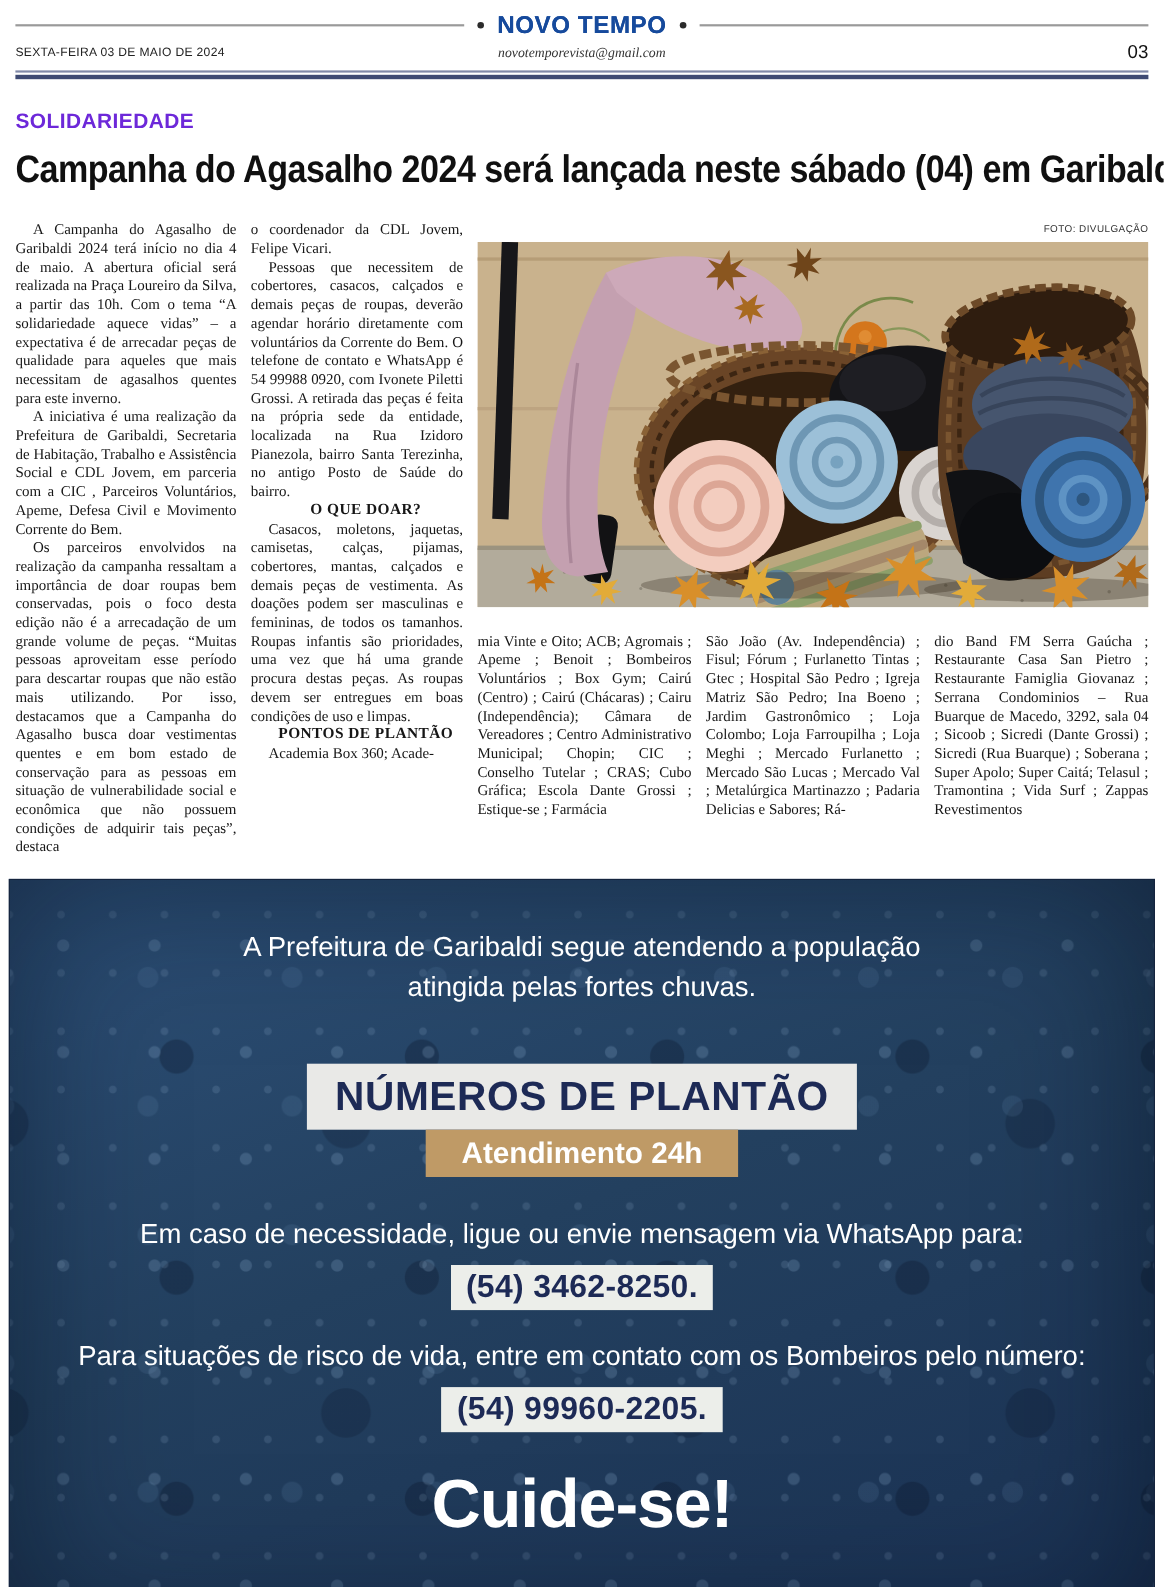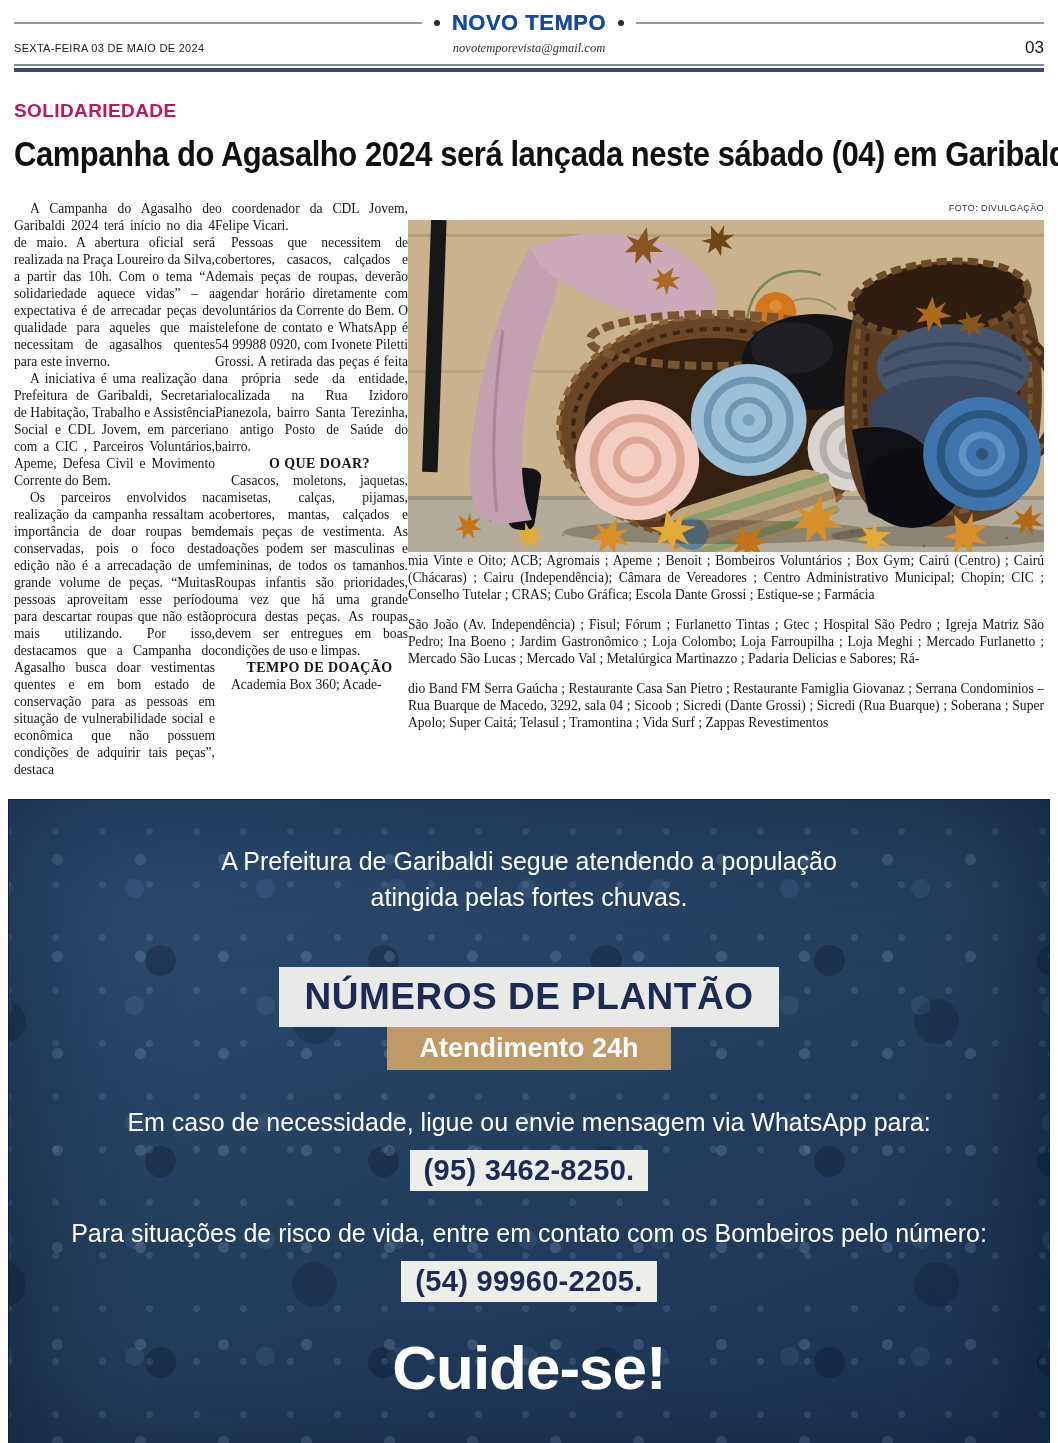--- a/index.html
+++ b/index.html
@@ -15,40 +15,40 @@
             text-shadow:0 0 .4px #164a9c;}
   .meta-row{position:relative;display:flex;justify-content:space-between;align-items:center;margin-top:1px;height:22px;}
   .date{font-size:11px;letter-spacing:.3px;color:#222;}
   .email{position:absolute;left:50%;transform:translateX(-50%);font-style:italic;
          font-size:12.5px;color:#333;font-family:"Liberation Serif",serif;}
   .page-num{font-size:17px;font-weight:normal;color:#111;}
   .double-rule-top{margin-top:5px;height:2px;background:#8089a8;}
   .double-rule-bottom{margin-top:2px;height:4px;background:#3e4a73;}
 
   
-  .section-label{margin:28px 14px 0;color:#be185d;font-weight:bold;font-size:19px;letter-spacing:.4px;}
+  .section-label{margin:28px 14px 0;color:#6d28d9;font-weight:bold;font-size:19px;letter-spacing:.4px;}
   .headline{margin:12px 14px 0;height:46px;overflow:visible;white-space:nowrap;}
   .headline span{display:inline-block;font-size:35px;font-weight:bold;color:#101010;
                  letter-spacing:-.5px;transform:scaleX(.885);transform-origin:left center;}
 
   
-  .article{margin:20px 14px 0;display:flex;gap:0;font-family:"Liberation Serif",serif;
+  .article{margin:20px 14px 0;display:flex;gap:13px;font-family:"Liberation Serif",serif;
            font-size:13.6px;line-height:17px;text-align:justify;color:#161616;}
   .colA{width:201px;flex:0 0 auto;}
   .colB{width:193px;flex:0 0 auto;}
   .article p{margin:0;text-indent:16px;}
   .article p.noindent{text-indent:0;}
   .subhead{text-align:center;font-weight:bold;font-size:14px;letter-spacing:.4px;
            margin:11px 0 11px;text-indent:0;}
   .photo-wrap{flex:1;display:flex;flex-direction:column;min-width:0;}
   .credit{text-align:right;font-size:9px;letter-spacing:.4px;color:#333;
           font-family:"Liberation Sans",sans-serif;margin-bottom:3px;}
   .photo{height:332px;line-height:0;}
   .photo svg{width:100%;height:100%;display:block;}
-  .subcols{display:flex;gap:13px;margin-top:0;flex-direction:column;}
+  .subcols{display:flex;gap:13px;margin-top:22px;}
   .subcol{flex:1;min-width:0;}
 
   
   .ad{margin:21px 8px 0;height:692px;border:1px solid #14233d;box-sizing:border-box;
       display:flex;flex-direction:column;align-items:center;text-align:center;color:#fff;
       background-color:#23405f;
       background-image:
         radial-gradient(circle, rgba(160,195,228,.20) 0 5px, rgba(160,195,228,0) 6px),
         radial-gradient(circle, rgba(175,205,235,.14) 0 3px, rgba(175,205,235,0) 4px),
         radial-gradient(circle, rgba(8,18,38,.30) 0 15px, rgba(8,18,38,0) 16px),
@@ -104,21 +104,21 @@
     <div class="colA">
       <p>A Campanha do Agasalho de Garibaldi 2024 terá início no dia 4 de maio. A abertura oficial será realizada na Praça Loureiro da Silva, a partir das 10h. Com o tema “A solidariedade aquece vidas” – a expectativa é de arrecadar peças de qualidade para aqueles que mais necessitam de agasalhos quentes para este inverno.</p>
       <p>A iniciativa é uma realização da Prefeitura de Garibaldi, Secretaria de Habitação, Trabalho e Assistência Social e CDL Jovem, em parceria com a CIC , Parceiros Voluntários, Apeme, Defesa Civil e Movimento Corrente do Bem.</p>
       <p>Os parceiros envolvidos na realização da campanha ressaltam a importância de doar roupas bem conservadas, pois o foco desta edição não é a arrecadação de um grande volume de peças. “Muitas pessoas aproveitam esse período para descartar roupas que não estão mais utilizando. Por isso, destacamos que a Campanha do Agasalho busca doar vestimentas quentes e em bom estado de conservação para as pessoas em situação de vulnerabilidade social e econômica que não possuem condições de adquirir tais peças”, destaca</p>
     </div>
     <div class="colB">
       <p class="noindent">o coordenador da CDL Jovem, Felipe Vicari.</p>
       <p>Pessoas que necessitem de cobertores, casacos, calçados e demais peças de roupas, deverão agendar horário diretamente com voluntários da Corrente do Bem. O telefone de contato e WhatsApp é 54 99988 0920, com Ivonete Piletti Grossi. A retirada das peças é feita na própria sede da entidade, localizada na Rua Izidoro Pianezola, bairro Santa Terezinha, no antigo Posto de Saúde do bairro.</p>
       <p class="subhead">O QUE DOAR?</p>
       <p>Casacos, moletons, jaquetas, camisetas, calças, pijamas, cobertores, mantas, calçados e demais peças de vestimenta. As doações podem ser masculinas e femininas, de todos os tamanhos. Roupas infantis são prioridades, uma vez que há uma grande procura destas peças. As roupas devem ser entregues em boas condições de uso e limpas.</p>
-      <p class="subhead">TEMPO DE DOAÇÃO</p>
+      <p class="subhead">PONTOS DE PLANTÃO</p>
       <p>Academia Box 360; Acade-</p>
     </div>
 
     <div class="photo-wrap">
       <div class="credit">FOTO: DIVULGAÇÃO</div>
       <div class="photo">
         <svg viewBox="0 0 616 332" preserveAspectRatio="none">
 
           <rect x="0" y="0" width="616" height="332" fill="#c9b28d"></rect>
           <rect x="0" y="14" width="616" height="3" fill="#b69d77"></rect>
@@ -224,21 +224,21 @@
         </div>
       </div>
     </div>
   </div>
 
   <div class="ad">
     <div class="ad-intro">A Prefeitura de Garibaldi segue atendendo a população atingida pelas fortes chuvas.</div>
     <div class="ad-title-box">NÚMEROS DE PLANTÃO</div>
     <div class="ad-sub-box">Atendimento 24h</div>
     <div class="ad-line">Em caso de necessidade, ligue ou envie mensagem via WhatsApp para:</div>
-    <div class="ad-number">(95) 3462-8250.</div>
+    <div class="ad-number">(54) 3462-8250.</div>
     <div class="ad-line2">Para situações de risco de vida, entre em contato com os Bombeiros pelo número:</div>
     <div class="ad-number">(54) 99960-2205.</div>
     <div class="ad-closing">Cuide-se!</div>
     <div class="ad-logo">
 
       <div class="logo-main">
         <div class="logo-small">PREFEITURA DE</div>
 
       </div>
       <div class="logo-tagline">

